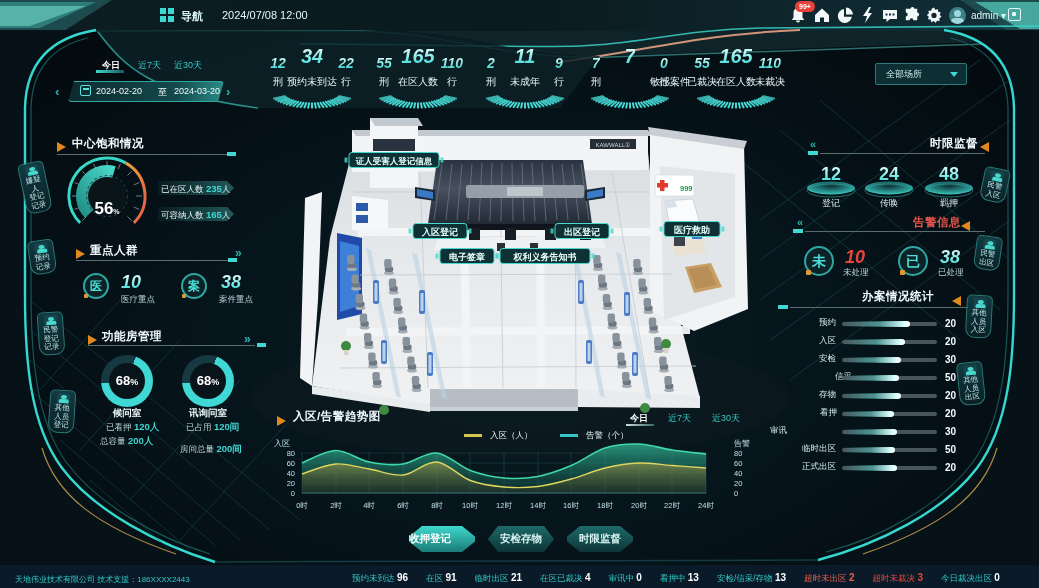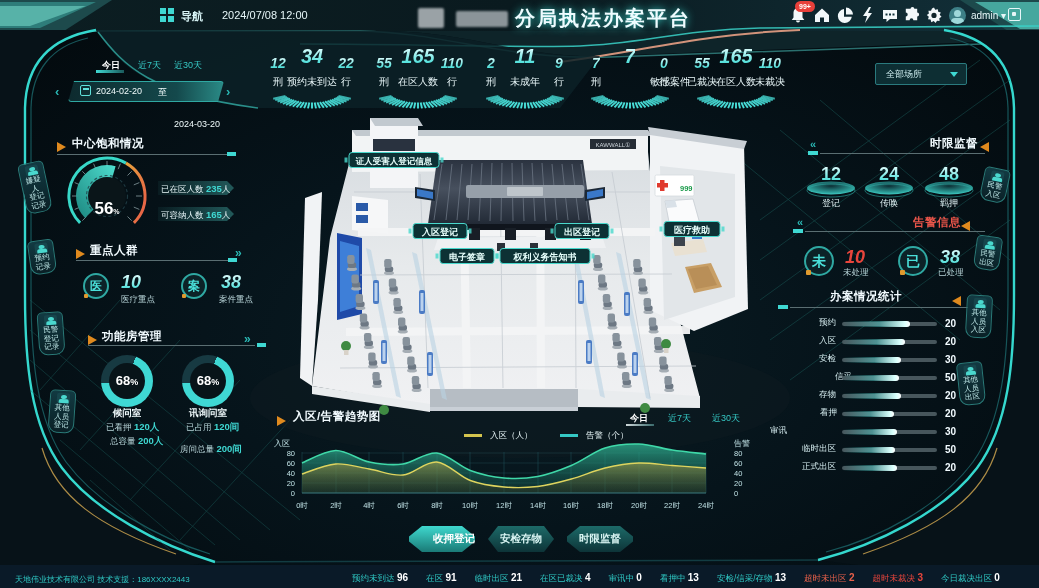--- a/index.html
+++ b/index.html
@@ -82,24 +82,20 @@
           <rect x="0" y="8" width="6" height="6"></rect>
           <rect x="8" y="8" width="6" height="6"></rect>
         </g>
       </svg>
 </div>
 
 <div class="abs" style="left:181px;top:9px;font-size:11px;font-weight:bold;color:#d8f4f6;">导航</div>
 
 <div class="abs" style="left:222px;top:9px;font-size:11px;color:#e6f6f8;">2024/07/08 12:00</div>
 
-<div class="abs" style="left:418px;top:5px;width:320px;white-space:nowrap;font-size:20px;font-weight:bold;color:#eefcff;letter-spacing:2px;text-shadow:0 0 8px #3adfd5;">
-<span style="display:inline-block;width:26px;height:20px;background:#9aa2a6;border-radius:2px;vertical-align:-3px;filter:blur(1px);"></span>
-<span style="display:inline-block;width:52px;height:16px;background:#8b9499;border-radius:2px;vertical-align:-2px;margin-left:4px;filter:blur(1px);"></span>
-分局执法办案平台</div>
 
 <svg class="abs" style="left:788px;top:5px;" width="20" height="20" viewBox="0 0 20 20">
       <path d="M10,3 a4.5,4.5 0 0 1 4.5,4.5 l0,5 l1.8,2.5 l-12.6,0 l1.8,-2.5 l0,-5 A4.5,4.5 0 0 1 10,3 z M8,15.5 a2,2 0 0 0 4,0 z" fill="#f2f8fa"></path>
     </svg>
     <svg class="abs" style="left:812px;top:5px;" width="20" height="20" viewBox="0 0 20 20">
       <path d="M3,10 l7,-6.5 l7,6.5 l0,7 l-5,0 l0,-4.5 l-4,0 l0,4.5 l-5,0 z" fill="#f2f8fa"></path>
     </svg>
     <svg class="abs" style="left:835px;top:5px;" width="20" height="20" viewBox="0 0 20 20">
       <path d="M9,4 a7,7 0 1 0 7.8,7.8 l-7.8,0 z" fill="#f2f8fa"></path>
       <path d="M11,2.6 l0,7 l7,0 a7,7 0 0 0 -7,-7 z" fill="#f2f8fa"></path>
@@ -326,21 +322,21 @@
 <div class="abs" style="left:138px;top:59px;font-size:9px;color:#35c8c4;">近7天</div>
 
 <div class="abs" style="left:174px;top:59px;font-size:9px;color:#35c8c4;">近30天</div>
 
 <div class="abs" style="left:68px;top:81px;width:156px;height:21px;background:linear-gradient(90deg,#0d2a2e 0%,#14494c 70%,#2a8a86 100%);border:1px solid #2fa8a2;border-radius:3px;clip-path:polygon(6px 0,100% 0,calc(100% - 6px) 100%,0 100%);"></div>
 <div class="abs" style="left:80px;top:85px;width:11px;height:11px;border:1.2px solid #5fe0da;border-radius:2px;">
       <div class="abs" style="left:1.5px;top:2px;width:6px;height:1.5px;background:#5fe0da;"></div>
     </div>
 <div class="abs" style="left:96px;top:86px;font-size:9px;color:#f0fbfc;">2024-02-20</div>
 <div class="abs" style="left:158px;top:86px;font-size:9px;color:#f0fbfc;">至</div>
-<div class="abs" style="left:174px;top:86px;font-size:9px;color:#f0fbfc;margin-top:33px;">2024-03-20</div>
+<div class="abs" style="left:174px;top:86px;font-size:9px;color:#f0fbfc;">2024-03-20</div>
 <div class="abs chev" style="left:55px;top:84px;font-size:13px;">‹</div>
 <div class="abs chev" style="left:226px;top:84px;font-size:13px;">›</div>
 
 <div class="abs" style="left:57px;top:138px;"><span class="secArrow"></span></div>
 <div class="secHead" style="left:72px;top:136px;">中心饱和情况</div>
 <div class="abs" style="left:57px;top:154px;width:170px;height:1px;background:#5a6e72;"></div>
 <div class="abs" style="left:227px;top:152px;width:9px;height:3.5px;background:#3fd8d2;"></div>
 
 <svg class="abs" style="left:65px;top:155px;" width="86" height="85" viewBox="65 155 86 85">
   <defs>
@@ -413,21 +409,21 @@
 <div class="abs" style="left:101px;top:373px;width:52px;text-align:center;font-size:13px;font-weight:bold;color:#fff;">68<span style="font-size:9px;">%</span></div>
 
 <div class="abs" style="left:182px;top:355px;width:52px;height:52px;border-radius:50%;
 background:conic-gradient(from 20deg, #3fd8d4 0deg 245deg, #173a42 245deg 360deg);"></div>
 <div class="abs" style="left:190px;top:363px;width:36px;height:36px;border-radius:50%;background:#081419;"></div>
 <div class="abs" style="left:182px;top:373px;width:52px;text-align:center;font-size:13px;font-weight:bold;color:#fff;">68<span style="font-size:9px;">%</span></div>
 
 <div class="abs" style="left:97px;top:407px;width:60px;text-align:center;font-size:9.5px;font-weight:bold;color:#f0fafc;">候问室</div>
 <div class="abs" style="left:178px;top:407px;width:60px;text-align:center;font-size:9.5px;font-weight:bold;color:#f0fafc;">讯询问室</div>
 <div class="abs lbl" style="left:106px;top:421px;">已看押 <span style="color:#3fd8d2;font-size:9.5px;font-weight:bold;">120人</span></div>
-<div class="abs lbl" style="left:110px;top:435px;text-align:right;">总容量 <span style="color:#3fd8d2;font-size:9.5px;font-weight:bold;">200人</span></div>
+<div class="abs lbl" style="left:100px;top:435px;text-align:right;">总容量 <span style="color:#3fd8d2;font-size:9.5px;font-weight:bold;">200人</span></div>
 <div class="abs lbl" style="left:186px;top:421px;">已占用 <span style="color:#3fd8d2;font-size:9.5px;font-weight:bold;">120间</span></div>
 <div class="abs lbl" style="left:180px;top:435px;margin-top:8px;">房间总量 <span style="color:#3fd8d2;font-size:9.5px;font-weight:bold;">200间</span></div>
 
 <div class="abs chev" style="left:810px;top:138px;font-size:11px;">«</div>
 <div class="secHead" style="left:930px;top:136px;">时限监督</div>
 <div class="abs" style="left:980px;top:138px;"><span class="secArrowL"></span></div>
 <div class="abs" style="left:820px;top:153px;width:165px;height:1px;background:#5a6e72;"></div>
 <div class="abs" style="left:808px;top:151px;width:10px;height:4px;background:#3fd8d2;"></div>
 
 <div class="abs tealNum" style="left:801px;top:164px;width:60px;text-align:center;font-size:18px;font-style:normal;">12</div>
@@ -465,21 +461,21 @@
 <div class="abs" style="left:845px;top:247px;font-size:18px;font-weight:bold;font-style:italic;color:#e8453c;">10</div>
 <div class="abs lbl" style="left:843px;top:267px;">未处理</div>
 
 <div class="abs" style="left:898px;top:246px;width:30px;height:30px;border-radius:50%;border:2px solid #2fa8a2;background:#0c2227;"></div>
 <div class="abs" style="left:898px;top:246px;width:30px;height:30px;text-align:center;line-height:30px;font-size:14px;font-weight:bold;color:#4ae0da;">已</div>
 <div class="abs" style="left:900px;top:270px;width:5px;height:5px;background:#e09a2e;border-radius:1px;"></div>
 
 <div class="abs tealNum" style="left:940px;top:247px;font-size:18px;">38</div>
 <div class="abs lbl" style="left:938px;top:267px;">已处理</div>
 
-<div class="secHead" style="left:830px;top:289px;">办案情况统计</div>
+<div class="secHead" style="left:862px;top:289px;">办案情况统计</div>
 <div class="abs" style="left:952px;top:292px;"><span class="secArrowL"></span></div>
 <div class="abs" style="left:790px;top:307px;width:195px;height:1px;background:#5a6e72;"></div>
 <div class="abs" style="left:778px;top:305px;width:10px;height:4px;background:#3fd8d2;"></div>
 
 <div class="abs" style="left:770px;top:317px;width:200px;height:14px;">
   <div class="abs" style="left:0px;top:0;width:66px;text-align:right;font-size:8.5px;color:#d5ecef;white-space:nowrap;">预约</div>
   <div class="abs" style="left:72px;top:5px;width:95px;height:3.5px;background:#47565c;border-radius:2px;"></div>
   <div class="abs" style="left:72px;top:4px;width:68px;height:5.5px;border-radius:3px;background:linear-gradient(90deg,rgba(40,150,150,0) 0%,rgba(90,220,214,0.45) 55%,#d8fffc 92%,#ffffff 100%);"></div>
   <div class="abs" style="left:175px;top:1px;font-size:10px;font-weight:bold;color:#f2fbff;">20</div>
 </div>
@@ -915,21 +911,21 @@
       <text x="734" y="496" font-size="7.5" fill="#bfe0e4">0</text>
       <text x="734" y="486" font-size="7.5" fill="#bfe0e4">20</text>
       <text x="734" y="476" font-size="7.5" fill="#bfe0e4">40</text>
       <text x="734" y="466" font-size="7.5" fill="#bfe0e4">60</text>
       <text x="734" y="456" font-size="7.5" fill="#bfe0e4">80</text>
   <text x="290" y="446" text-anchor="end" font-size="8" fill="#bfe0e4">入区</text>
   <text x="734" y="446" font-size="8" fill="#bfe0e4">告警</text>
 </svg>
 
 <div class="abs" style="left:409px;top:526px;width:66px;height:26px;background:linear-gradient(180deg,#3fd8ce,#1a7a76);clip-path:polygon(13px 0,calc(100% - 13px) 0,100% 40%,100% 60%,calc(100% - 13px) 100%,13px 100%,0 60%,0 40%);box-shadow:0 0 12px #2fd8ce;"></div>
-<div class="abs" style="left:409px;top:532px;width:66px;text-align:right;font-size:10.5px;font-weight:bold;color:#fff;">收押登记</div>
+<div class="abs" style="left:409px;top:532px;width:66px;text-align:left;font-size:10.5px;font-weight:bold;color:#fff;">收押登记</div>
 
 <div class="abs" style="left:488px;top:526px;width:66px;height:26px;background:linear-gradient(180deg,#1d6a68,#0d3438);clip-path:polygon(10px 0,calc(100% - 10px) 0,100% 50%,calc(100% - 10px) 100%,10px 100%,0 50%);"></div>
 <div class="abs" style="left:488px;top:532px;width:66px;text-align:center;font-size:10.5px;font-weight:bold;color:#d8f4f2;">安检存物</div>
 
 <div class="abs" style="left:567px;top:526px;width:66px;height:26px;background:linear-gradient(180deg,#1d6a68,#0d3438);clip-path:polygon(13px 0,calc(100% - 13px) 0,100% 40%,100% 60%,calc(100% - 13px) 100%,13px 100%,0 60%,0 40%);"></div>
 <div class="abs" style="left:567px;top:532px;width:66px;text-align:center;font-size:10.5px;font-weight:bold;color:#d8f4f2;">时限监督</div>
 
 <div class="abs" style="left:22px;top:162px;width:26px;padding:2px 1px 2px;text-align:center;
 background:linear-gradient(180deg,#123a42,#0a2026);border:1px solid #2a7a78;border-radius:5px 5px 9px 9px;
 transform:rotate(-12deg);font-size:7.5px;line-height:8.5px;color:#bfe8e8;">

